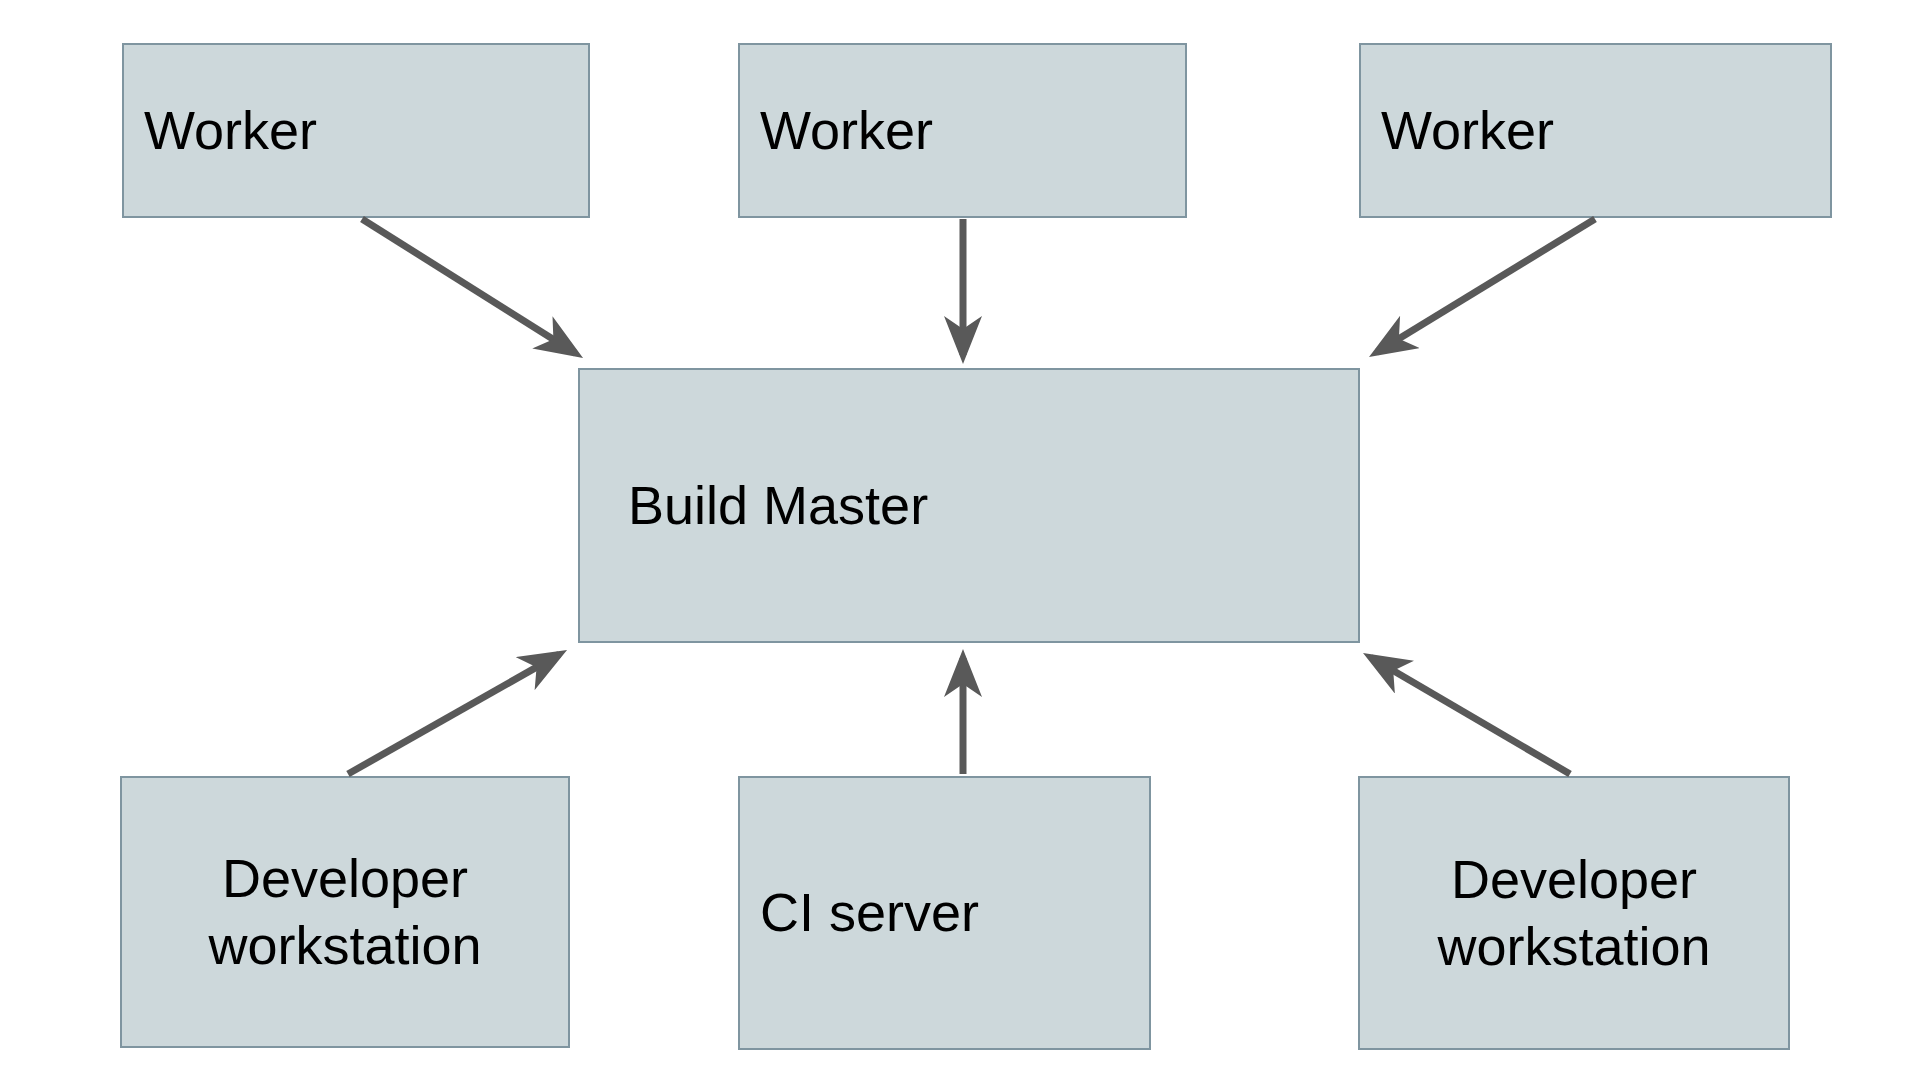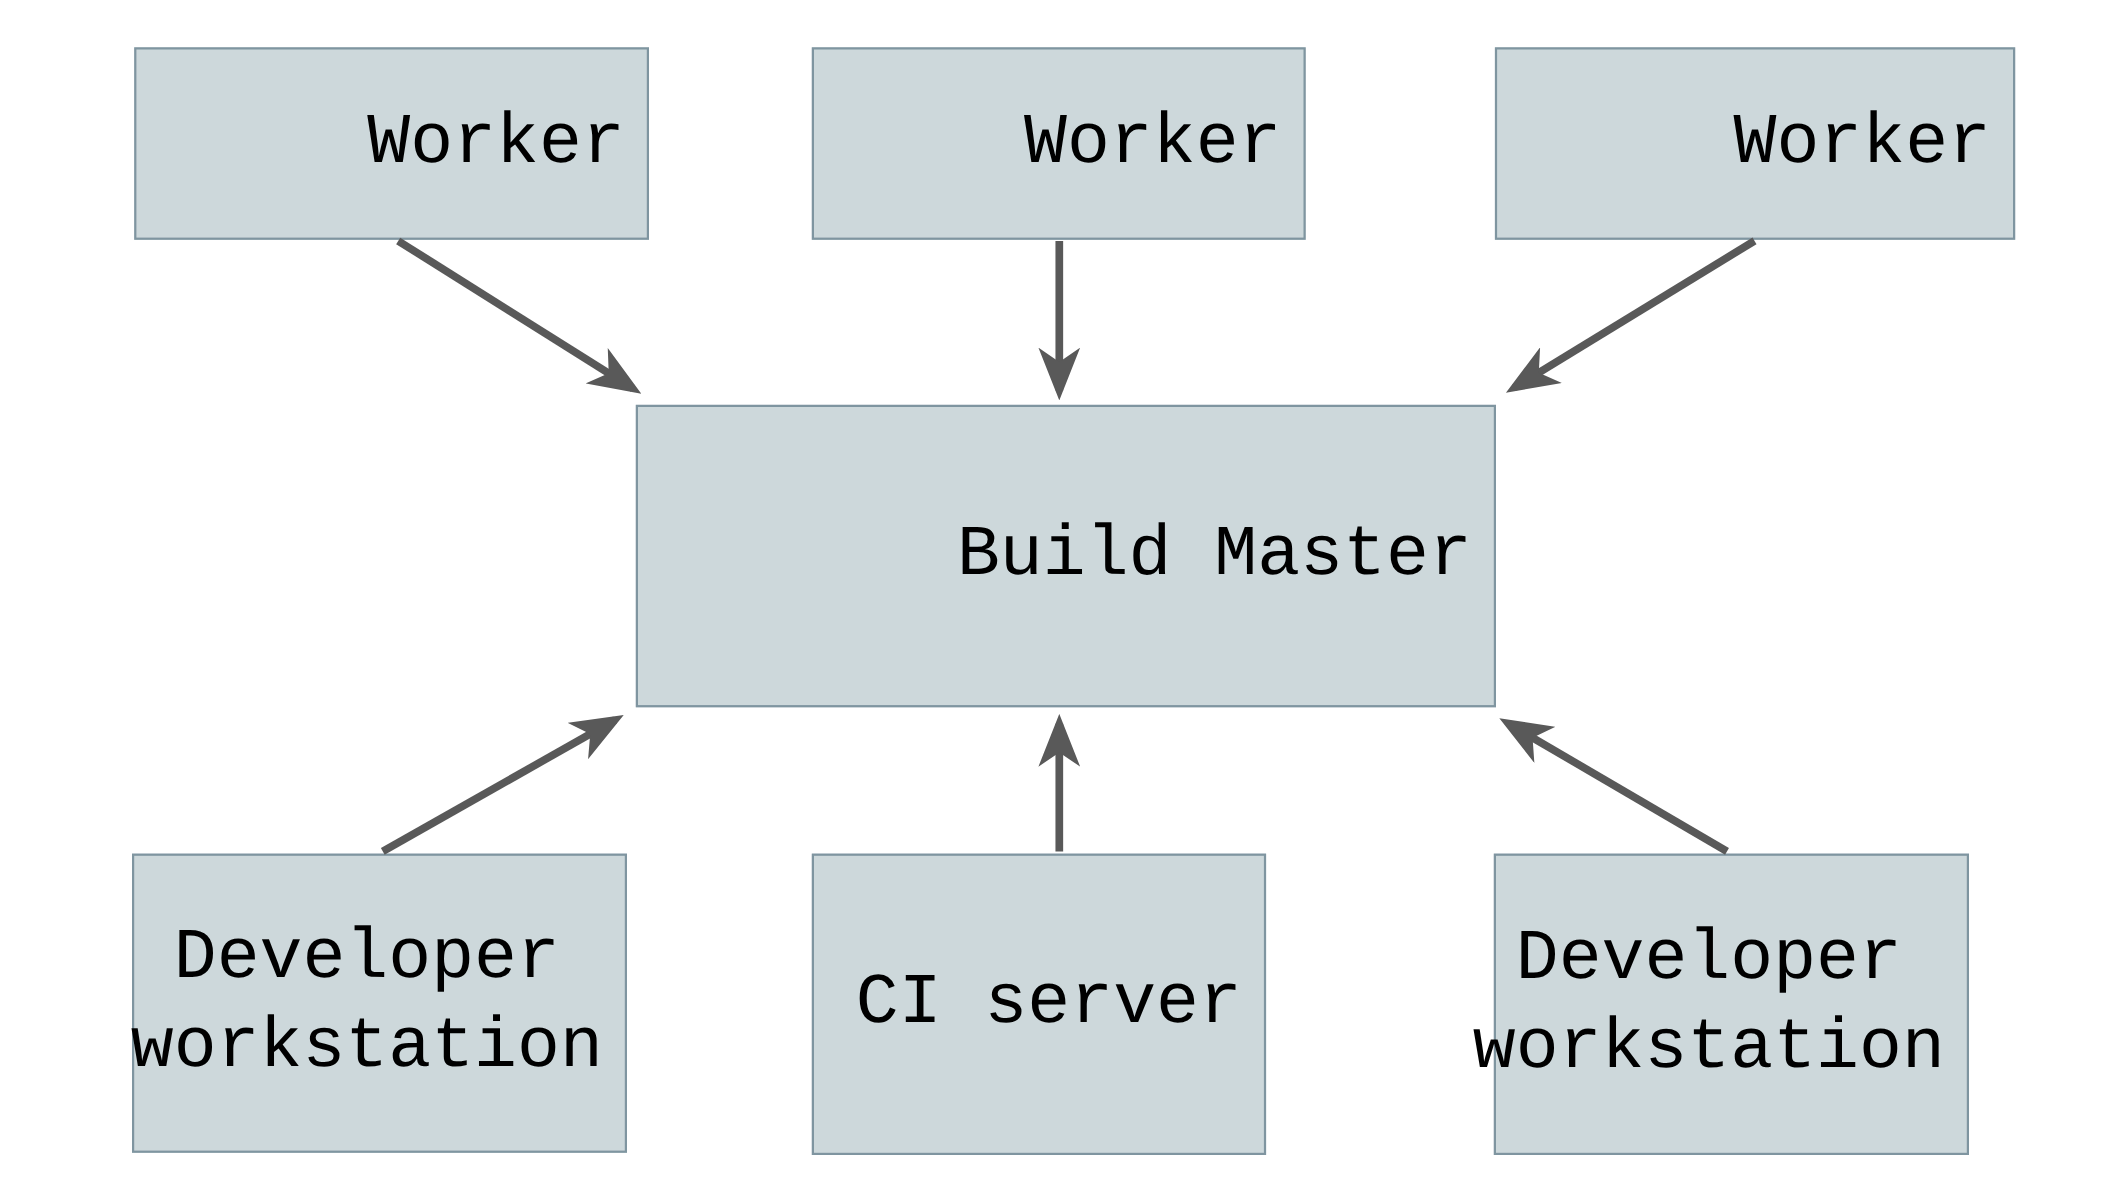--- a/index.html
+++ b/index.html
@@ -22,27 +22,26 @@
     background: var(--background);
     overflow: hidden;
     font-family: "Liberation Sans", sans-serif;
   }
   .node {
     position: absolute;
     background: var(--node-fill);
     border: 2px solid var(--node-border);
     display: flex;
     align-items: center;
-    justify-content: flex-end;
+    justify-content: flex-start;
     text-align: center;
     color: var(--text);
-    font-size: 65px;
+    font-size: 54px;
     line-height: 1.25;
     padding: 0 20px;
-    font-family: Liberation Mono, monospace;
   }
   #worker1 { left: 122px; top: 43px;  width: 468px; height: 175px; }
   #worker2 { left: 738px; top: 43px;  width: 449px; height: 175px; }
   #worker3 { left: 1359px; top: 43px; width: 473px; height: 175px; }
   #build-master { left: 578px; top: 368px; width: 782px; height: 275px; padding-left: 48px; }
   #dev-left  { left: 120px;  top: 776px; width: 450px; height: 272px; }
   #ci-server { left: 738px;  top: 776px; width: 413px; height: 274px; }
   #dev-right { left: 1358px; top: 776px; width: 432px; height: 274px; }
 
   .edges {

